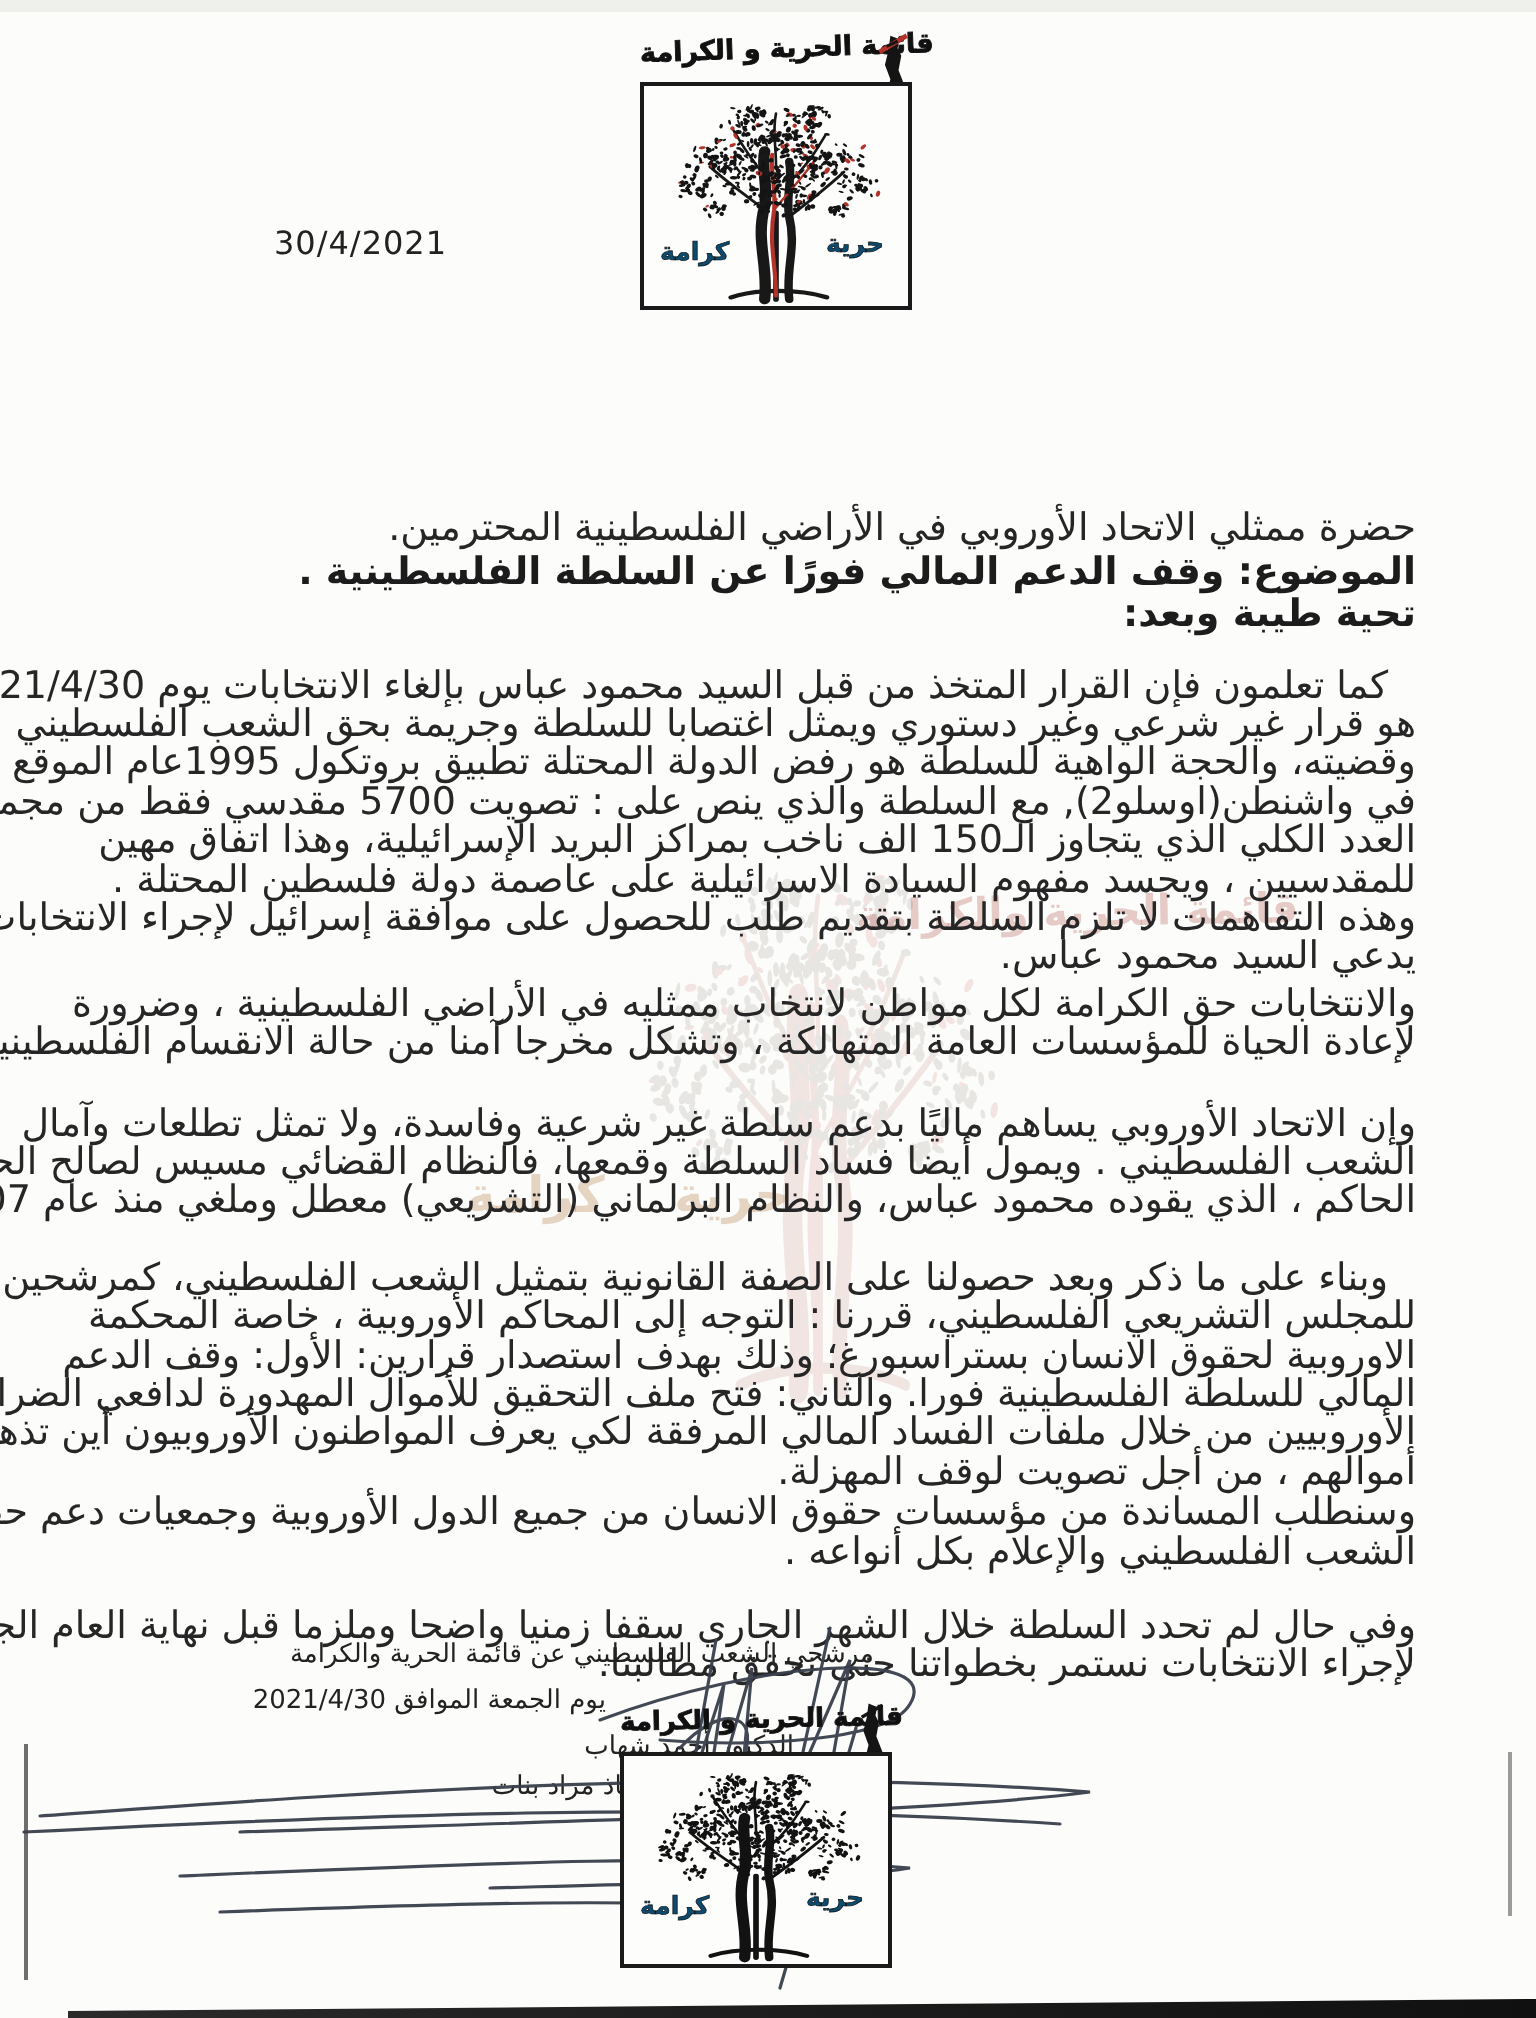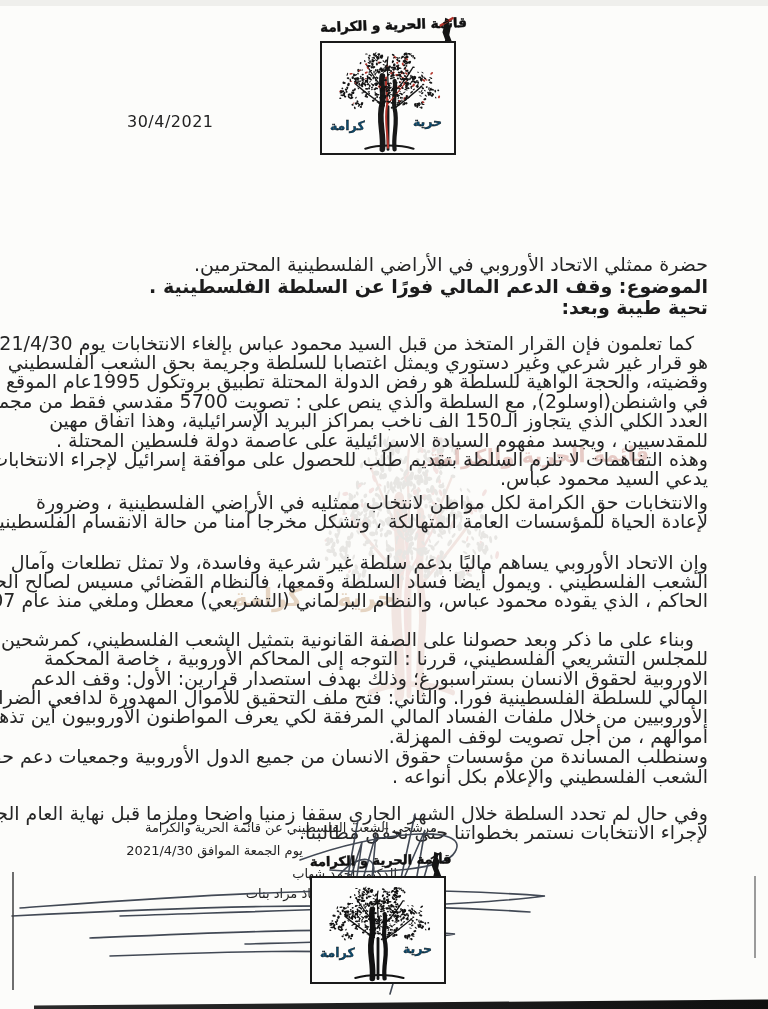--- a/index.html
+++ b/index.html
@@ -3,21 +3,21 @@
 <meta charset="utf-8">
 <style>
   html,body{margin:0;padding:0;}
   body{background:#9a9a9a;font-family:"DejaVu Sans",sans-serif;}
   .page{position:relative;width:768px;height:1009px;margin:0 auto;background:#fcfcfa;overflow:hidden;}
   .scan-top-band{position:absolute;top:0;left:0;right:0;height:6px;background:#efefec;}
   .scan-bottom-band{position:absolute;bottom:0;left:34px;right:0;height:10px;background:linear-gradient(to right,#2a2a2a,#101010);clip-path:polygon(0 65%,100% 5%,100% 100%,0 100%);}
   .scan-left-line{position:absolute;left:12px;top:872px;width:2px;height:118px;background:#3f3f3f;opacity:.75;}
   .scan-right-line{position:absolute;left:754px;top:876px;width:2px;height:82px;background:#8a8a8a;opacity:.85;}
 
-  .date{position:absolute;left:127px;top:112px;font-size:16px;color:#222;direction:ltr;letter-spacing:.5px;}
+  .date{position:absolute;left:137px;top:112px;font-size:16px;color:#222;direction:ltr;letter-spacing:.5px;}
 
   
   .logo{position:absolute;}
   .logo-top{left:320px;top:18px;width:140px;}
   .logo-bottom{left:310px;top:854px;width:140px;}
   .logo-banner{position:relative;width:118px;text-align:center;font-weight:bold;color:#111;
     font-size:13.5px;line-height:1.1;transform:rotate(-2deg);-webkit-text-stroke:.45px #111;white-space:nowrap;}
   .logo-bottom .logo-banner{transform:rotate(-1.2deg);font-size:13px;}
   .map-icon{position:absolute;}
   .logo-top .map-icon{left:116px;top:-2px;width:22px;height:40px;}

